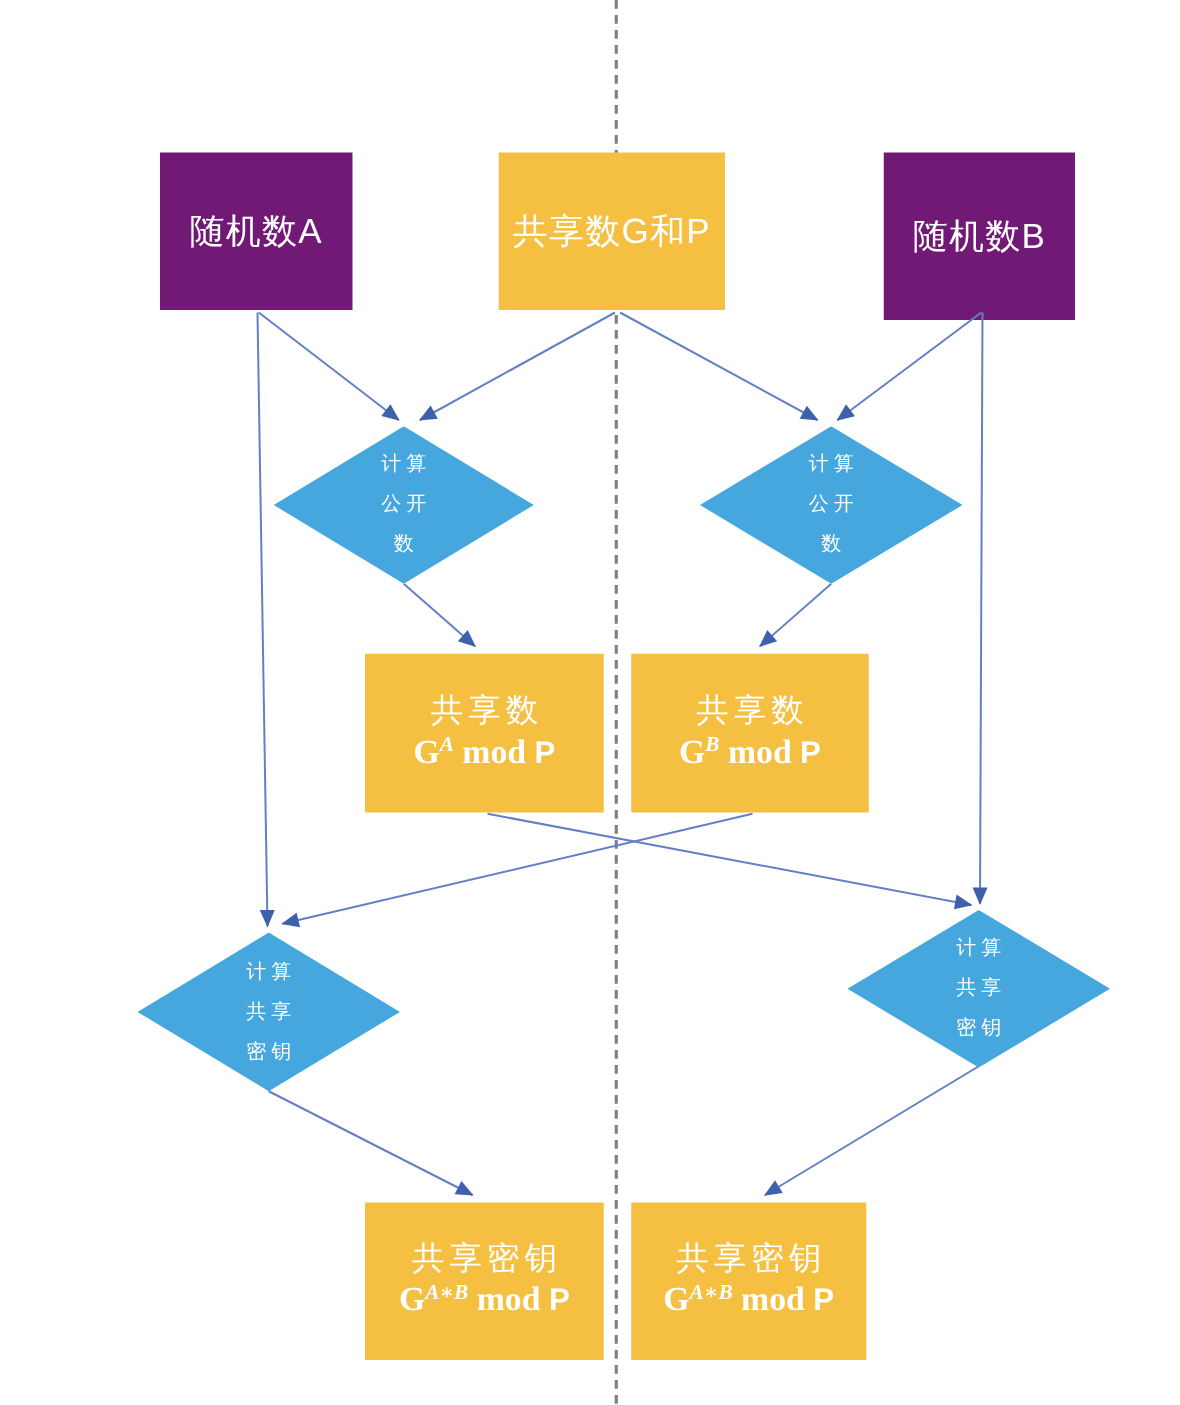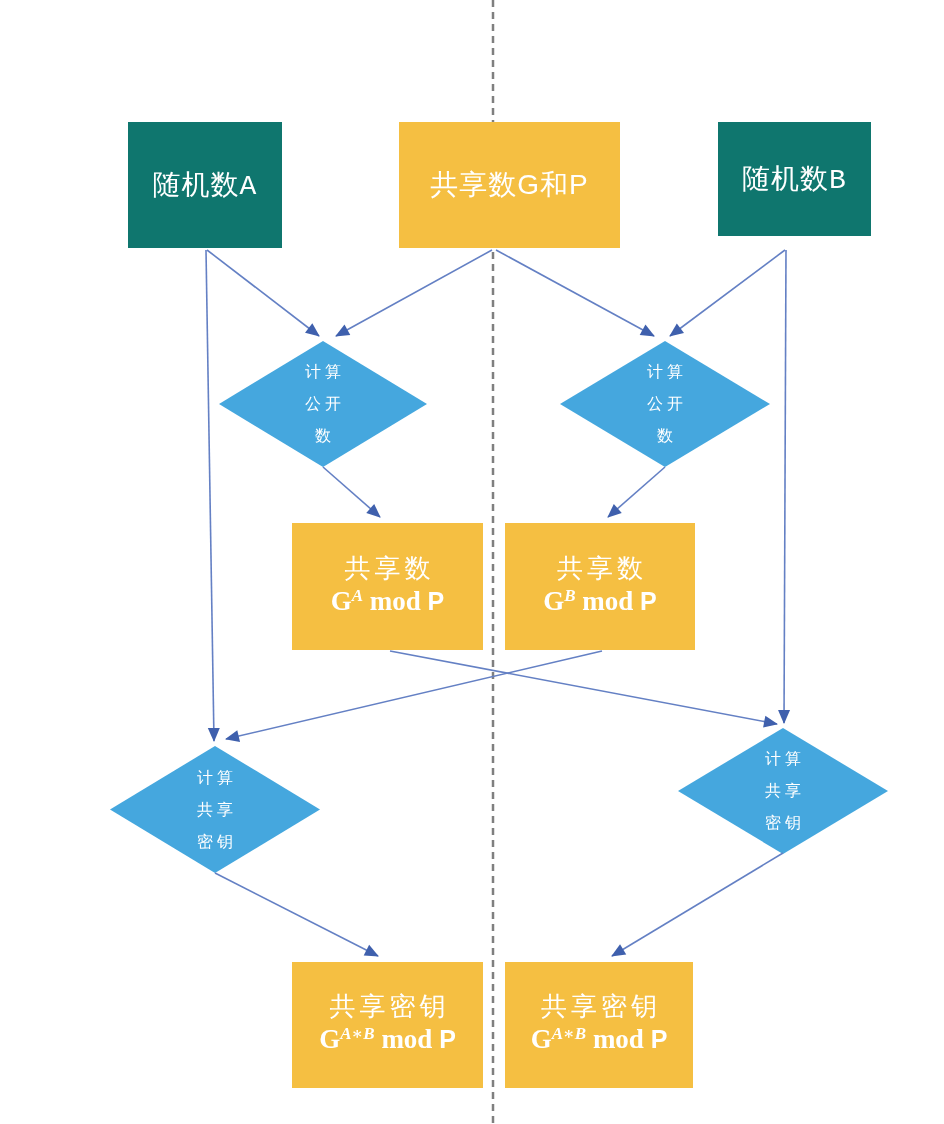--- a/index.html
+++ b/index.html
@@ -28,21 +28,21 @@
     position: absolute;
     z-index: 1;
     display: flex;
     flex-direction: column;
     align-items: center;
     justify-content: center;
     color: #ffffff;
     text-align: center;
     box-sizing: border-box;
   }
-  .rect-green  { background: #0f766e; font-family: Liberation Mono, monospace; }
+  .rect-green  { background: #701a75; }
   .rect-orange { background: #F5BF42; }
   .diamond {
     background: #45A7DE;
     clip-path: polygon(50% 0%, 100% 50%, 50% 100%, 0% 50%);
   }
   .node-label {
     font-size: 28px;
     letter-spacing: 1px;
     white-space: nowrap;
   }
@@ -85,25 +85,25 @@
 <div class="canvas">
 
   <svg class="layer" id="divider-layer">
     <line x1="493" y1="0" x2="493" y2="1124" stroke="#7F7F7F" stroke-width="2.5" stroke-dasharray="7 5"></line>
   </svg>
 
   <div class="node rect-green" style="left:128px; top:122px; width:154px; height:126px;">
     <div class="node-label">随机数A</div>
   </div>
 
-  <div class="node rect-orange" style="left:399px; top:122px; width:221px; height:126px;">
+  <div class="node rect-orange" style="left:399px; top:122px; width:181px; height:126px;">
     <div class="node-label">共享数G和P</div>
   </div>
 
-  <div class="node rect-green" style="left:707px; top:122px; width:153px; height:114px;margin-left:11px;">
+  <div class="node rect-green" style="left:707px; top:122px; width:153px; height:134px;">
     <div class="node-label">随机数B</div>
   </div>
 
   <div class="node diamond" style="left:219px; top:341px; width:208px; height:126px;">
     <div class="diamond-line">计算</div>
     <div class="diamond-line">公开</div>
     <div class="diamond-line">数</div>
   </div>
 
   <div class="node diamond" style="left:560px; top:341px; width:210px; height:126px;">

